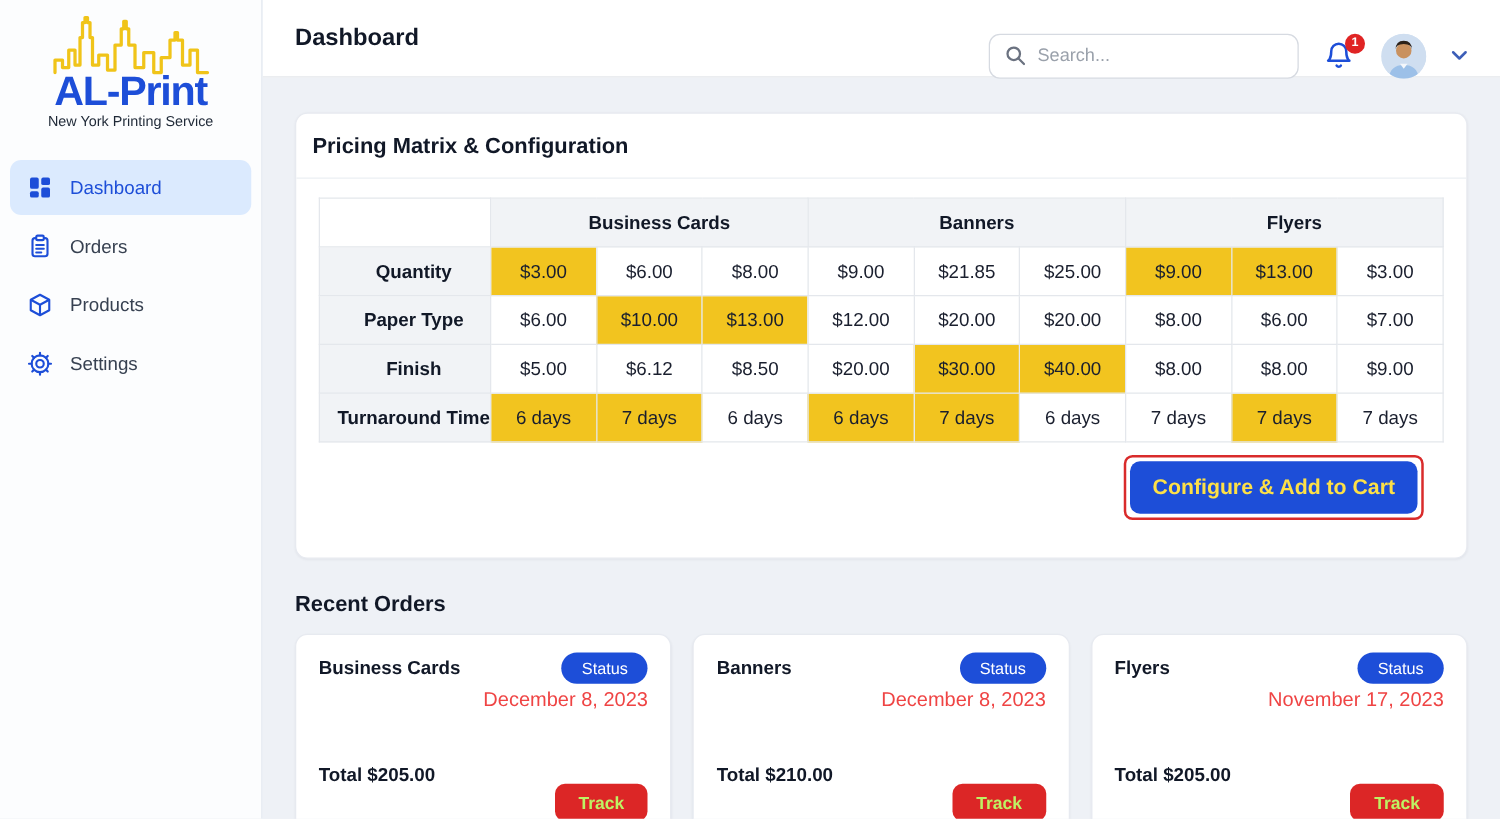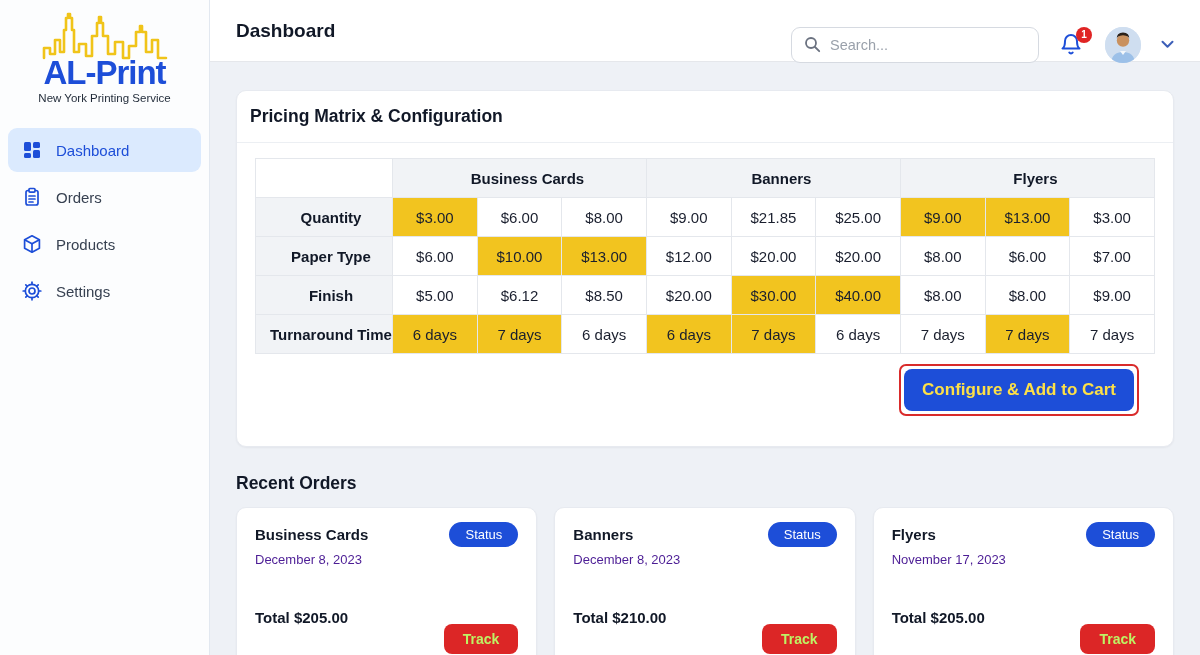--- a/index.html
+++ b/index.html
@@ -75,21 +75,21 @@
   .configure-btn {
     background:#1d4ed8; color:#fde047; border:none; border-radius:8px;
     font-size:17px; font-weight:bold; padding:11px 18px; cursor:pointer;
     font-family:"Liberation Sans","DejaVu Sans",sans-serif;
   }
   .section-title { font-size:17.5px; font-weight:bold; margin:26px 0 13px; }
   .orders-grid { display:grid; grid-template-columns:1fr 1fr 1fr; gap:17px; }
   .order-card { padding:14px 18px; position:relative; }
   .order-row { display:flex; align-items:center; justify-content:space-between; }
   .order-title { font-size:15px; font-weight:bold; }
-  .order-date { font-size:13px; color:#4c1d95; margin-top:5px; }
+  .order-date { font-size:16px; color:#ef4444; margin-top:5px;text-align:right; }
   .order-total-row { margin-top:13px;justify-content:space-between; }
   .order-total { font-size:15px; font-weight:bold; }
   .status-pill {
     background:#1d4ed8; color:#fff; font-size:13px; font-weight:500;
     padding:5px 16px; border-radius:999px; cursor:pointer; border:none;
     font-family:"Liberation Sans","DejaVu Sans",sans-serif;
   }
   .track-btn {
     background:#dc2626; color:#bef264; font-size:14px; font-weight:bold;
     padding:7px 19px; border-radius:8px; cursor:pointer; border:none;

